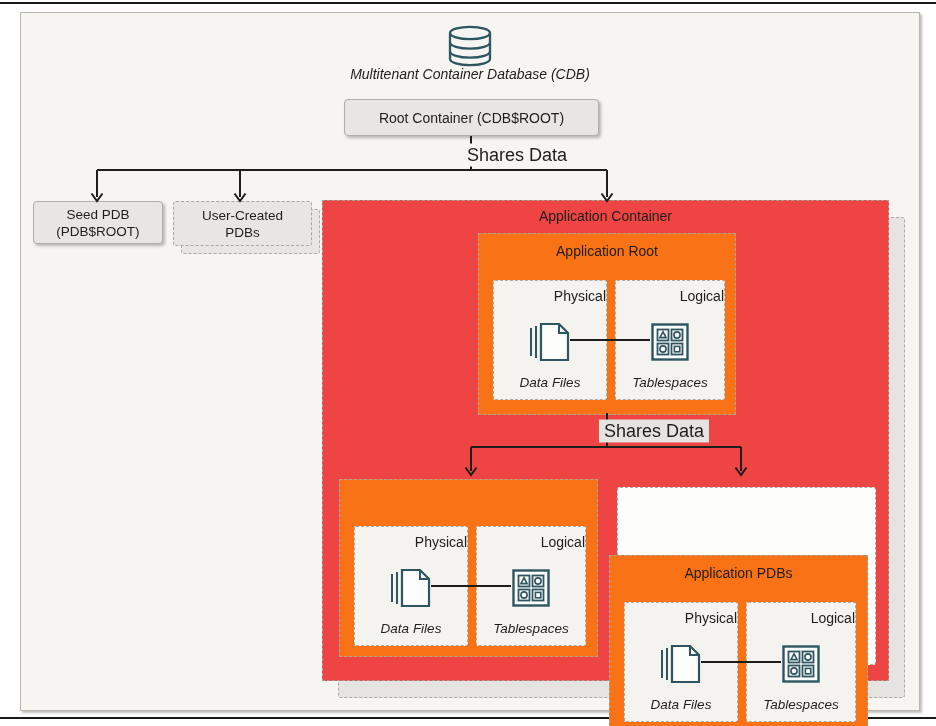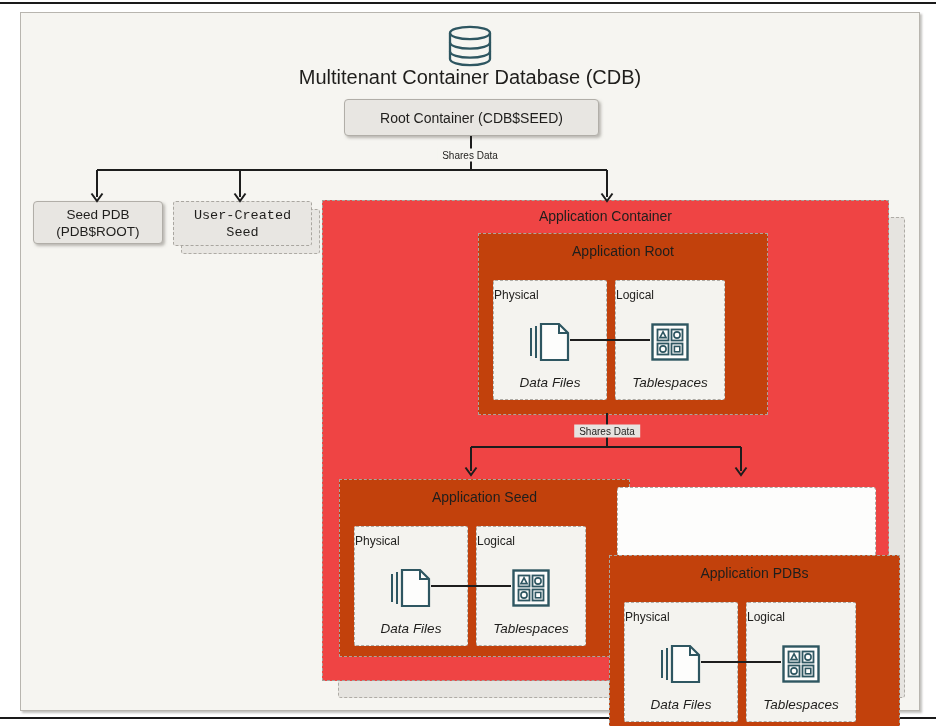--- a/index.html
+++ b/index.html
@@ -11,21 +11,21 @@
   }
   .abs{position:absolute;}
   .page-line{position:absolute;left:0;width:936px;height:2px;background:#1a1a1a;}
   .panel{
     position:absolute;left:20px;top:12px;width:898px;height:697px;
     background:#f6f5f1;border:1px solid #b8b5af;
     box-shadow:2px 2px 2px rgba(120,118,110,.45);
   }
   .cdb-label{
     position:absolute;left:170px;top:66px;width:600px;
-    font-size:20px;text-align:center;
+    font-size:14px;text-align:center;font-style:italic;
   }
   .root-box{
     position:absolute;left:344px;top:99px;width:253px;height:35px;
     background:#e8e6e2;border:1px solid #b1aea8;border-radius:4px;
     box-shadow:2px 2px 3px rgba(125,122,115,.5);
     display:flex;align-items:center;justify-content:center;
     font-size:14px;
   }
   .gray-node{
     position:absolute;background:#e8e6e2;border-radius:4px;
@@ -36,37 +36,37 @@
   .dashed-node{border:1.5px dashed #a9a6a0;border-radius:3px;}
   .shadow-box{position:absolute;border:1.5px dashed #aeaba5;border-radius:3px;}
   .container-box{
     position:absolute;left:322px;top:200px;width:565px;height:479px;
     background:#ef4444;border:1.5px dashed #a5a29c;
   }
   .container-title{
     position:absolute;left:0;top:7px;width:100%;text-align:center;font-size:14px;
   }
   .white-box{
-    position:absolute;background:#c2410c;border:1.5px dashed #a9a6a0;padding-left:32px;
+    position:absolute;background:#f97316;border:1.5px dashed #a9a6a0;
   }
   .wb-title{position:absolute;left:0;top:9px;width:100%;text-align:center;font-size:14px;}
   .subbox{
     position:absolute;top:46px;height:118px;background:#f4f3ef;
     border:1.5px dashed #adaaa4;border-radius:2px;
   }
   .subbox.physical{left:14px;width:112px;}
   .subbox.logical{left:136px;width:108px;}
-  .sub-title{position:absolute;left:0;top:7px;width:100%;text-align:left;font-size:12px;}
+  .sub-title{position:absolute;left:0;top:7px;width:100%;text-align:right;font-size:14px;}
   .sub-label{position:absolute;left:0;bottom:9px;width:100%;text-align:center;font-size:13.5px;font-style:italic;}
   .icon-wrap{position:absolute;top:41px;left:0;width:100%;display:flex;justify-content:center;}
   .icon-link{position:absolute;top:105px;left:91px;width:80px;height:2px;background:#1d1d1d;}
   .overlay{position:absolute;left:0;top:0;width:936px;height:726px;pointer-events:none;}
   .shares-patch{
     position:absolute;transform:translate(-50%,-50%);
-    font-size:10px;padding:1px 5px;white-space:nowrap;
+    font-size:18px;padding:1px 5px;white-space:nowrap;margin-left:47px;
   }
   .patch-top{left:470px;top:155px;background:#f6f5f1;}
   .patch-app{left:607px;top:431px;background:#e6e4e0;}
   svg.iconsvg{display:block;}
 </style>
 </head>
 <body>
 
 <div class="page-line" style="top:2px;"></div>
 <div class="page-line" style="top:717px;"></div>
@@ -80,32 +80,32 @@
       <path d="M5 9 v26 a20 6.2 0 0 0 40 0 v-26"></path>
       <path d="M5 18.5 a20 6.2 0 0 0 40 0"></path>
       <path d="M5 27.5 a20 6.2 0 0 0 40 0"></path>
     </g>
   </svg>
 </div>
 
 <div class="cdb-label">Multitenant Container Database (CDB)</div>
 
 <div class="root-box">
-  <span>Root Container (CDB$SEED)</span>
+  <span>Root Container (CDB$ROOT)</span>
 </div>
 
 <div class="gray-node solid-node" style="left:33px;top:201px;width:128px;height:41px;">
   <span>Seed PDB</span>
   <span>(PDB$ROOT)</span>
 </div>
 
 <div class="shadow-box" style="left:181px;top:209px;width:137px;height:43px;background:#e8e6e2;"></div>
-<div class="gray-node dashed-node" style="left:173px;top:201px;width:137px;height:43px;font-family:Liberation Mono, monospace;">
+<div class="gray-node dashed-node" style="left:173px;top:201px;width:137px;height:43px;">
   <span>User-Created</span>
-  <span>Seed</span>
+  <span>PDBs</span>
 </div>
 
 <div class="shadow-box" style="left:338px;top:217px;width:565px;height:479px;background:#e6e4e0;"></div>
 <div class="container-box">
   <div class="container-title">Application Container</div>
 </div>
 
 <div class="white-box" style="left:478px;top:233px;width:256px;height:180px;">
   <div class="wb-title">Application Root</div>
   <div class="subbox physical">
@@ -140,21 +140,20 @@
           <rect x="24.4" y="24.4" width="5.4" height="5.4"></rect>
         </g>
       </svg>
     </div>
     <div class="sub-label">Tablespaces</div>
   </div>
   <div class="icon-link"></div>
 </div>
 
 <div class="white-box" style="left:339px;top:479px;width:257px;height:176px;">
-  <div class="wb-title">Application Seed</div>
   <div class="subbox physical">
     <div class="sub-title">Physical</div>
     <div class="icon-wrap">
       <svg class="iconsvg" width="46" height="40" viewBox="0 0 46 40">
         <g fill="none" stroke="#2e5661" stroke-width="2">
           <line x1="4" y1="6" x2="4" y2="34"></line>
           <line x1="9" y1="4" x2="9" y2="36"></line>
           <path d="M14 2 h18 l9 9 v27 h-27 z" fill="#fdfdfc" stroke-width="2.2"></path>
           <path d="M32 2 v9 h9"></path>
         </g>

